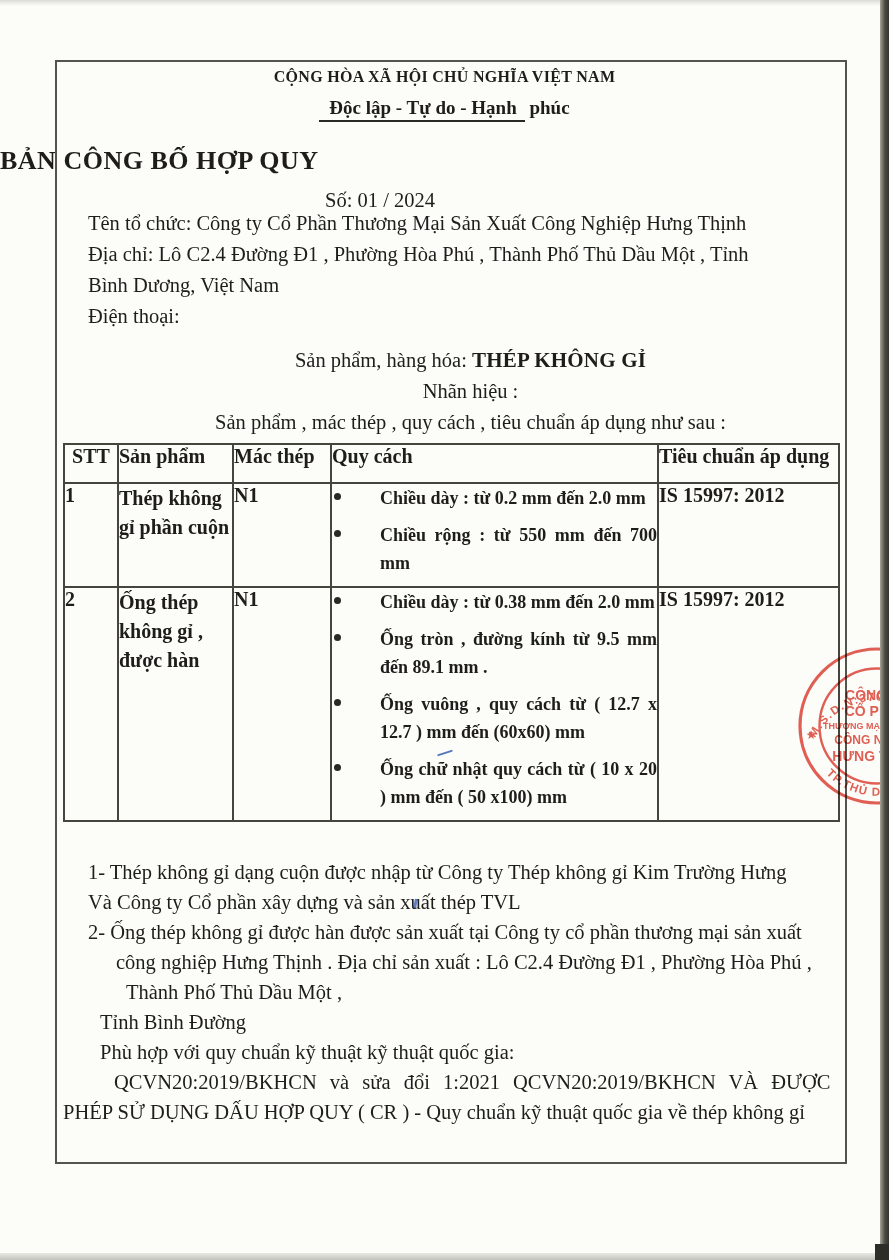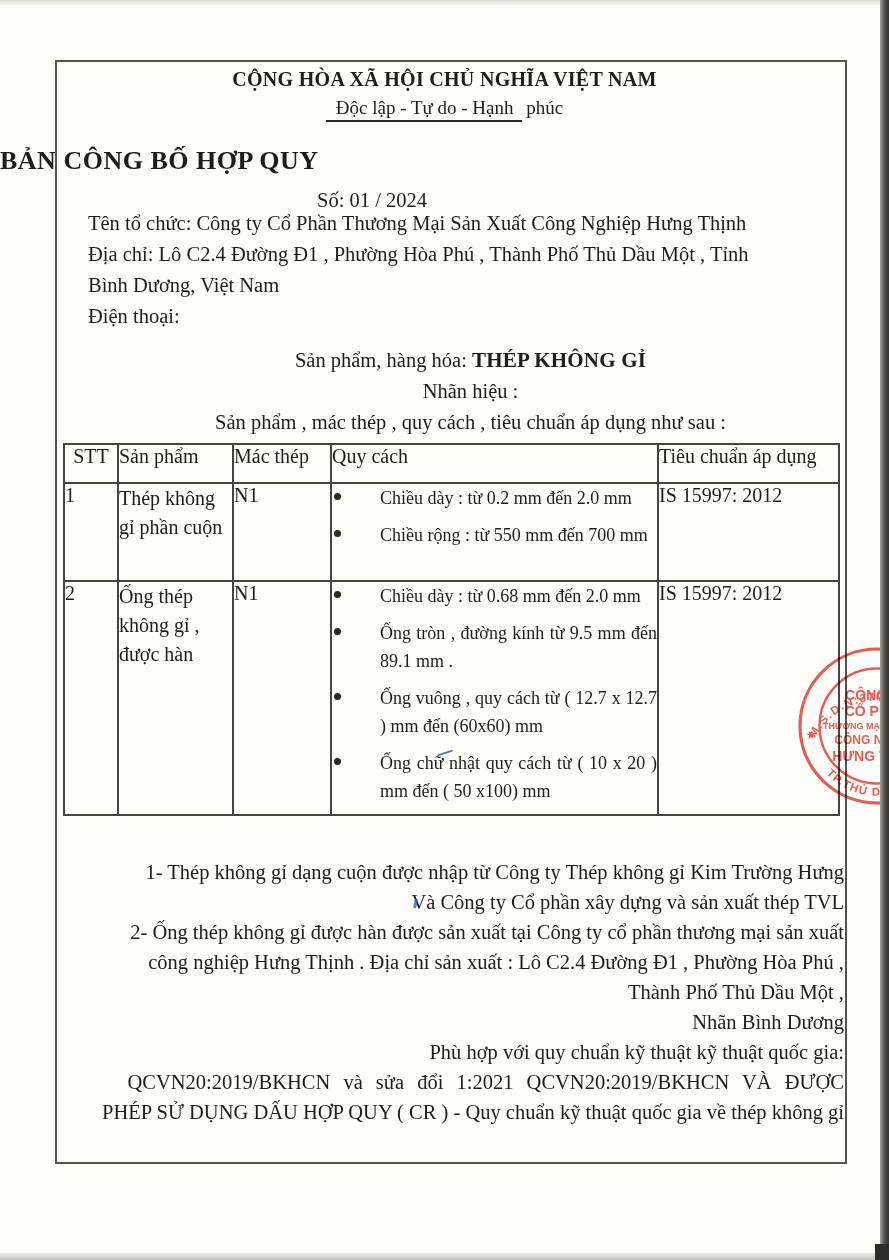--- a/index.html
+++ b/index.html
@@ -11,47 +11,47 @@
   }
   .abs{position:absolute;}
   
   .edge-top{left:0;top:0;width:889px;height:6px;background:linear-gradient(#dbdbd6,rgba(255,255,255,0));z-index:30;}
   .edge-right{top:0;right:0;width:9px;height:1260px;background:linear-gradient(90deg,#a4a49a,#4a4a42 55%,#35352e);z-index:30;}
   .edge-bottom{left:0;bottom:0;width:889px;height:7px;background:linear-gradient(0deg,#c3c3bd,#e9e9e4);z-index:30;}
   .edge-corner{right:0;bottom:0;width:14px;height:16px;background:#2e2e28;z-index:31;}
   
   .page-border{left:55px;top:60px;width:788px;height:1100px;border:2px solid #55544c;z-index:1;}
   
-  .hdr-line1{left:0;top:68px;width:889px;text-align:center;font-weight:bold;font-size:20px;letter-spacing:.3px;}
-  .motto{left:0;top:97px;width:889px;text-align:center;font-weight:normal;font-size:19px;}
+  .hdr-line1{left:0;top:68px;width:889px;text-align:center;font-weight:bold;font-size:16px;letter-spacing:.3px;}
+  .motto{left:0;top:97px;width:889px;text-align:center;font-weight:bold;font-size:19px;}
   .motto-u{border-bottom:2px solid #2a2925;padding:0 8px 2px 10px;}
   .doc-title{left:0;top:146px;width:889px;font-weight:bold;font-size:26px;letter-spacing:.5px;}
-  .doc-number{left:8px;top:189px;width:728px;text-align:center;font-size:20.5px;font-family:Liberation Serif, serif;}
+  .doc-number{left:16px;top:189px;width:728px;text-align:center;font-size:20.5px;font-family:Liberation Serif, serif;}
   
   .org{left:88px;top:208px;width:756px;font-size:20.5px;line-height:31px;}
   .prod{left:97px;top:345px;width:747px;font-size:20.5px;line-height:31px;text-align:center;}
   .prod b{font-size:21px;letter-spacing:.2px;}
   
   table.spec{position:absolute;left:63px;top:443px;border-collapse:collapse;table-layout:fixed;z-index:2;}
-  table.spec td,table.spec th{border:2px solid #45443d;vertical-align:top;font-weight:normal;
+  table.spec td,table.spec th{border:2px solid #45443d;vertical-align:top;font-weight:bold;
     font-size:20px;text-align:left;padding:0;overflow:hidden;}
   th.h{height:37px;vertical-align:middle;padding:0 4px 0 11px;}
   th.h.c{text-align:center;padding:0;}
   td.cstt{text-align:center;padding-top:10px;}
   td.cprod{padding:9px 13px 0 14px;text-align:justify;line-height:29px;}
   td.cgrade{text-align:center;padding-top:10px;}
   td.cspec{padding:11px 10px 0 34px;}
   td.cstd{padding:10px 6px 0 12px;}
   ul.specs{list-style:none;margin:0;padding:0;}
   ul.specs li{display:flex;margin-bottom:9px;}
   .dot{width:7px;height:7px;border-radius:50%;background:#2a2924;margin:9px 0 0 2px;flex:none;}
   .spec-text{flex:1;margin-left:39px;text-align:justify;line-height:28px;font-size:18px;}
   
   .notes{left:60px;top:857px;width:784px;font-size:20.5px;line-height:30px;}
-  .notes div{white-space:nowrap;text-align:right;}
+  .notes div{white-space:nowrap;}
   .n-ind1{padding-left:28px;}
   .n-ind2{padding-left:56px;}
   .n-ind3{padding-left:66px;}
   .n-ind4{padding-left:40px;}
   .n-qcvn1{padding-left:54px;word-spacing:8px;}
   .n-qcvn2{padding-left:3px;}
   
   .stamp{left:792px;top:641px;width:170px;height:170px;z-index:10;opacity:.9;mix-blend-mode:multiply;}
   .stamp circle{fill:none;stroke:#e04f43;}
   .stamp text{font-family:"Liberation Sans","DejaVu Sans",sans-serif;font-weight:bold;}
@@ -117,21 +117,21 @@
     <td class="cstd">IS 15997: 2012</td>
   </tr>
   <tr style="height:233px">
     <td class="cstt">2</td>
     <td class="cprod">Ống thép không gỉ , được hàn</td>
     <td class="cgrade">N1</td>
     <td class="cspec">
       <ul class="specs">
         <li>
               <span class="dot"></span>
-              <span class="spec-text">Chiều dày : từ 0.68 mm đến 2.0 mm</span>
+              <span class="spec-text">Chiều dày : từ 0.38 mm đến 2.0 mm</span>
             </li>
         <li>
               <span class="dot"></span>
               <span class="spec-text">Ống tròn , đường kính từ 9.5 mm đến 89.1 mm .</span>
             </li>
         <li>
               <span class="dot"></span>
               <span class="spec-text">Ống vuông , quy cách từ ( 12.7 x 12.7 ) mm đến (60x60) mm</span>
             </li>
         <li>
@@ -144,21 +144,21 @@
   </tr>
 </tbody>
   </table>
 
 <div class="abs notes">
   <div class="n-ind1">1- Thép không gỉ dạng cuộn được nhập từ Công ty Thép không gỉ Kim Trường Hưng</div>
   <div class="n-ind1">Và Công ty Cổ phần xây dựng và sản xuất thép TVL</div>
   <div class="n-ind1">2- Ống thép không gỉ được hàn được sản xuất tại Công ty cổ phần thương mại sản xuất</div>
   <div class="n-ind2">công nghiệp Hưng Thịnh . Địa chỉ sản xuất : Lô C2.4 Đường Đ1 , Phường Hòa Phú ,</div>
   <div class="n-ind3">Thành Phố Thủ Dầu Một ,</div>
-  <div class="n-ind4">Nhãn Bình Dương</div>
+  <div class="n-ind4">Tỉnh Bình Đường</div>
   <div class="n-ind4">Phù hợp với quy chuẩn kỹ thuật kỹ thuật quốc gia:</div>
   <div class="n-qcvn1">QCVN20:2019/BKHCN và sửa đổi 1:2021 QCVN20:2019/BKHCN VÀ ĐƯỢC</div>
   <div class="n-qcvn2">PHÉP SỬ DỤNG DẤU HỢP QUY ( CR ) -  Quy chuẩn kỹ thuật quốc gia về thép không gỉ</div>
 </div>
 
 <svg class="abs stamp" viewBox="-85 -85 170 170" width="170" height="170">
   <defs>
     <path id="arcTop" d="M -66 22 A 69.6 69.6 0 0 1 66 22" fill="none"></path>
     <path id="arcBottom" d="M -60 35.5 A 69.7 69.7 0 0 0 60 35.5" fill="none"></path>
   </defs>

